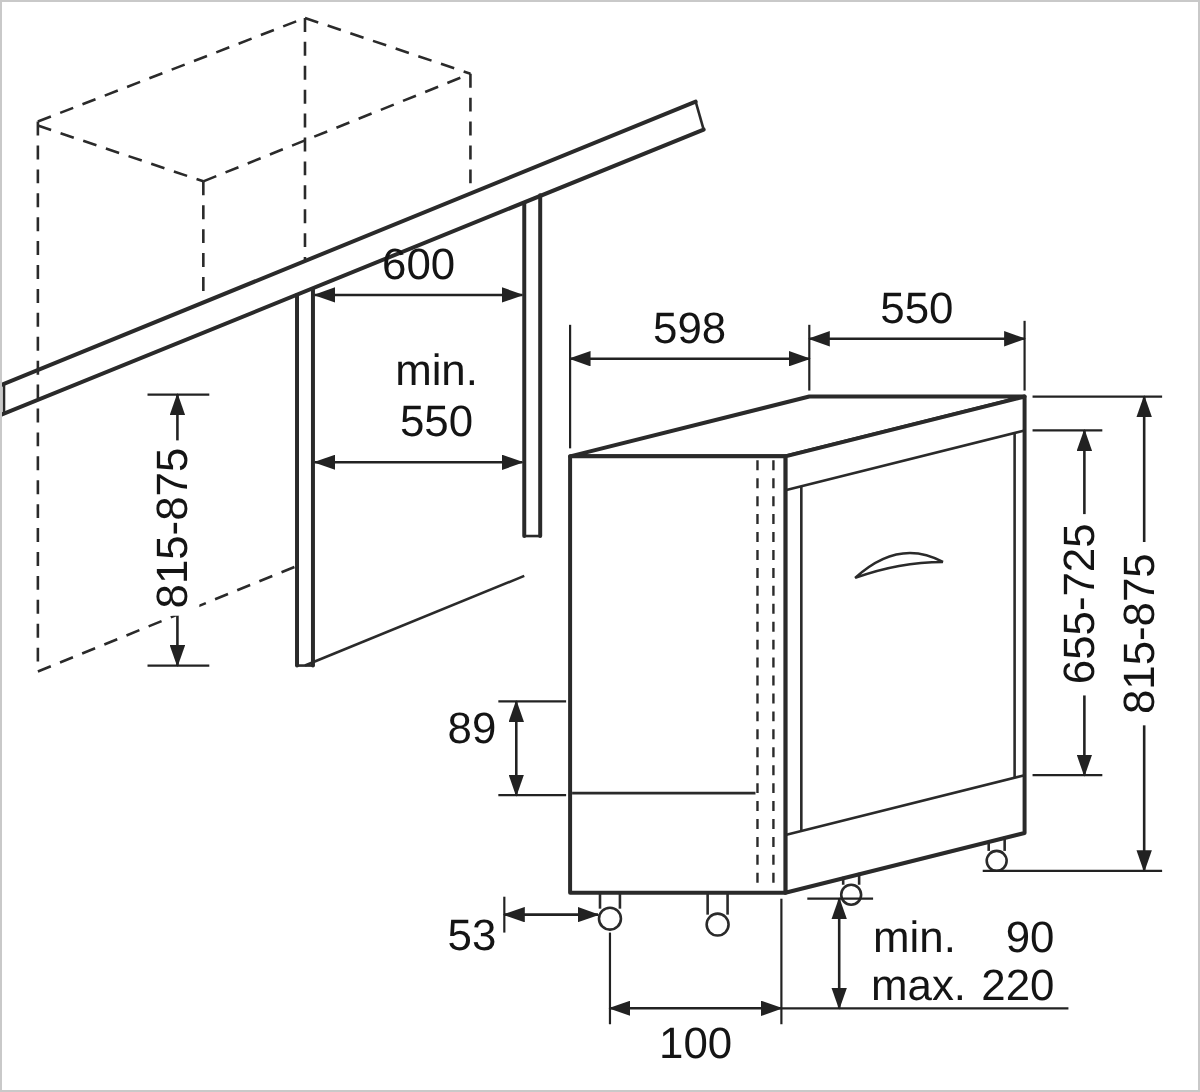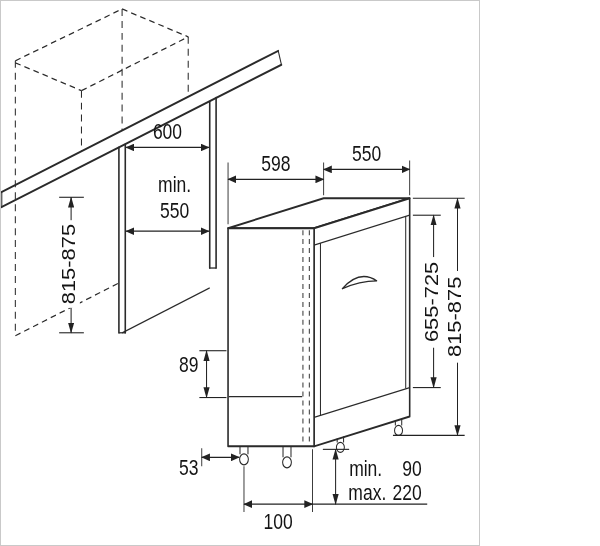--- a/index.html
+++ b/index.html
@@ -1,17 +1,17 @@
 <!DOCTYPE html>
 <html><head>
 <meta charset="utf-8">
 <style>
   html,body{margin:0;padding:0;background:#fff;}
   .canvas{
-    width:480px;height:546px;background:#ffffff;
+    width:600px;height:546px;background:#ffffff;
     border:1px solid #c9c9c9;box-sizing:border-box;
     position:relative;overflow:hidden;
     font-family:"Liberation Sans",sans-serif;
   }
   svg{display:block;width:100%;height:100%;}
   svg text{
     font-family:"Liberation Sans",sans-serif;
     font-size:22px;
     fill:#141414;
   }

